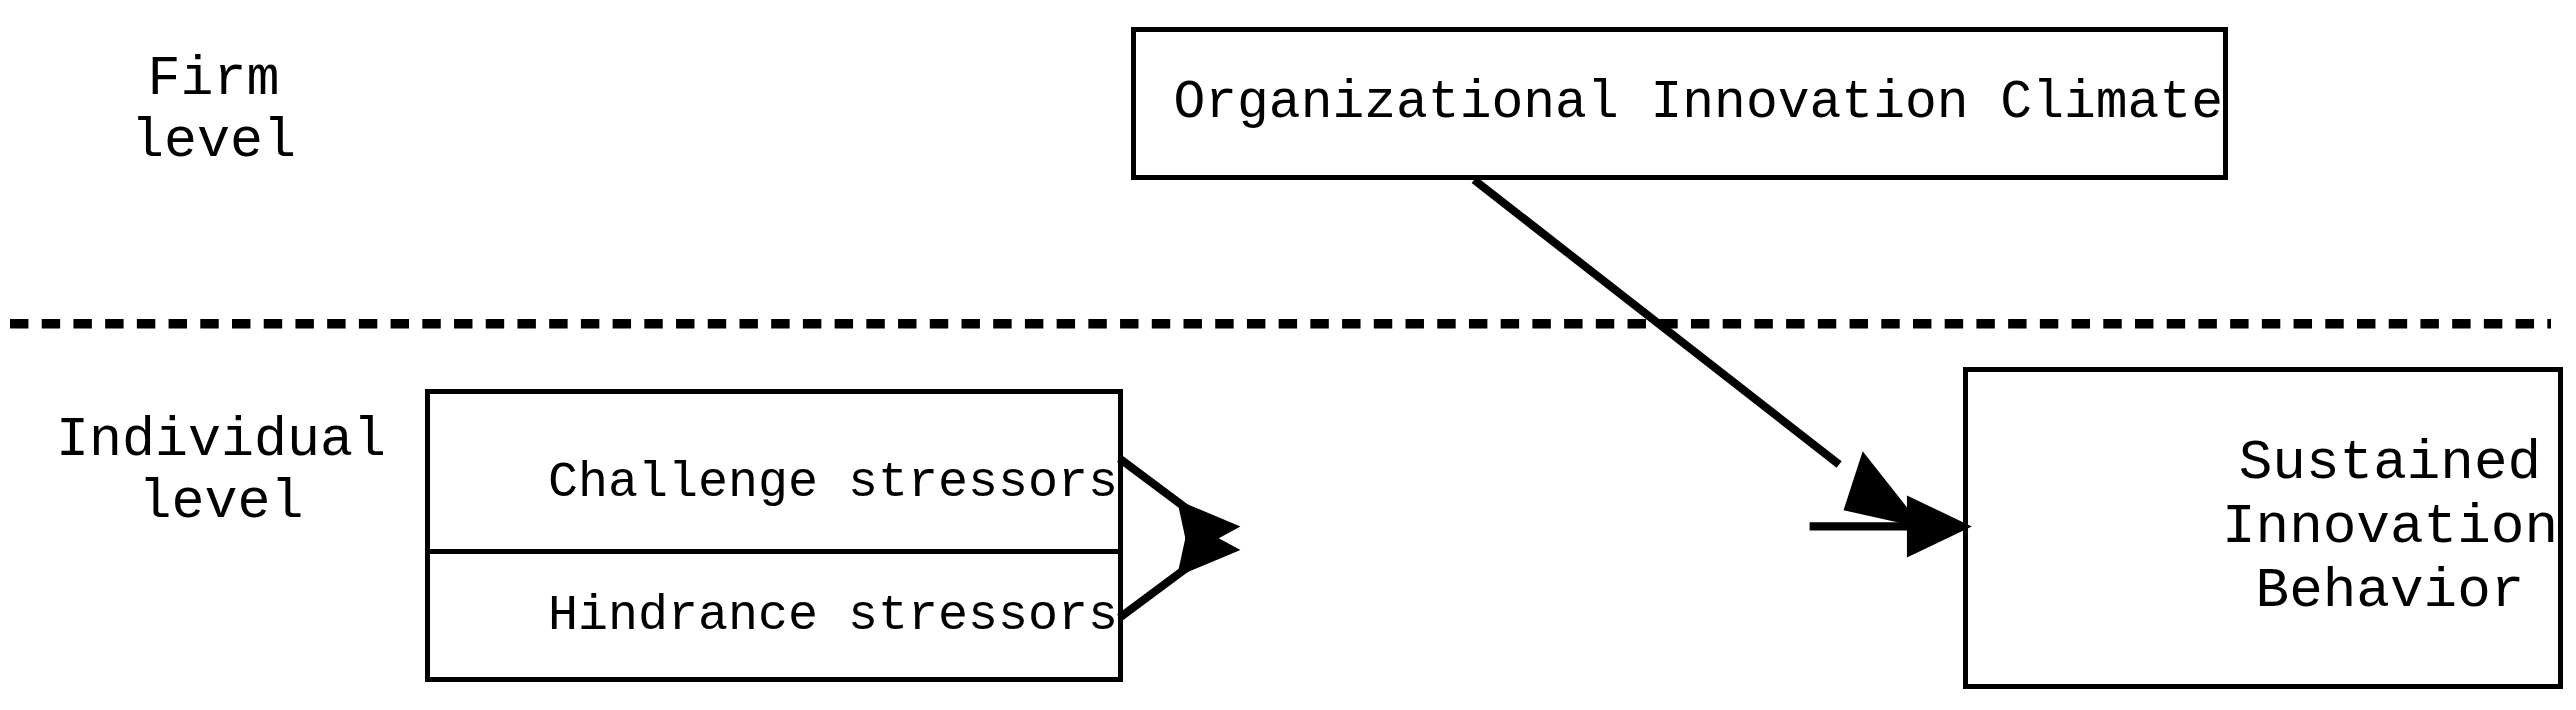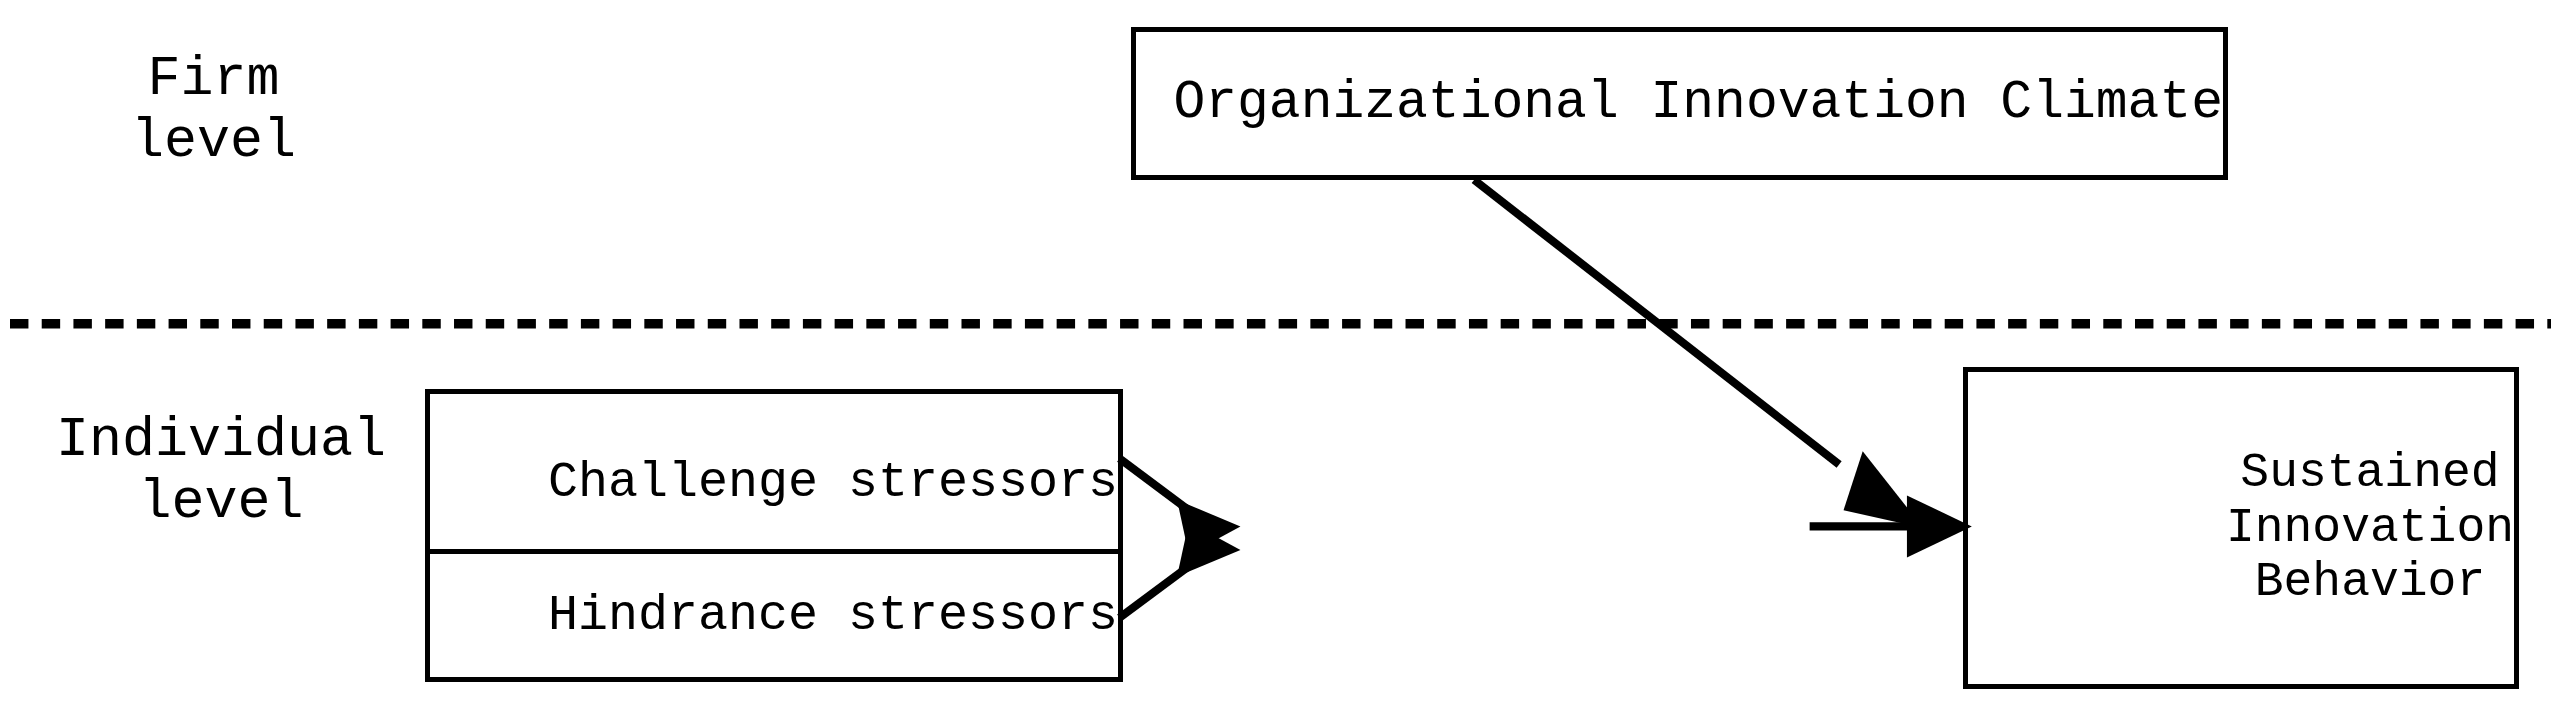--- a/index.html
+++ b/index.html
@@ -78,23 +78,23 @@
   #box-cse {
     left: 1233px;
     top: 412px;
     width: 577px;
     height: 230px;
     font-size: 52px;
   }
   #box-sib {
     left: 1963px;
     top: 367px;
-    width: 556px;
+    width: 600px;
     height: 322px;
-    font-size: 48px;
+    font-size: 56px;
   }
 
   
   #level-divider {
     position: absolute;
     left: 10.3px;
     top: 319px;
     width: 2541px;
     height: 9.6px;
   }

